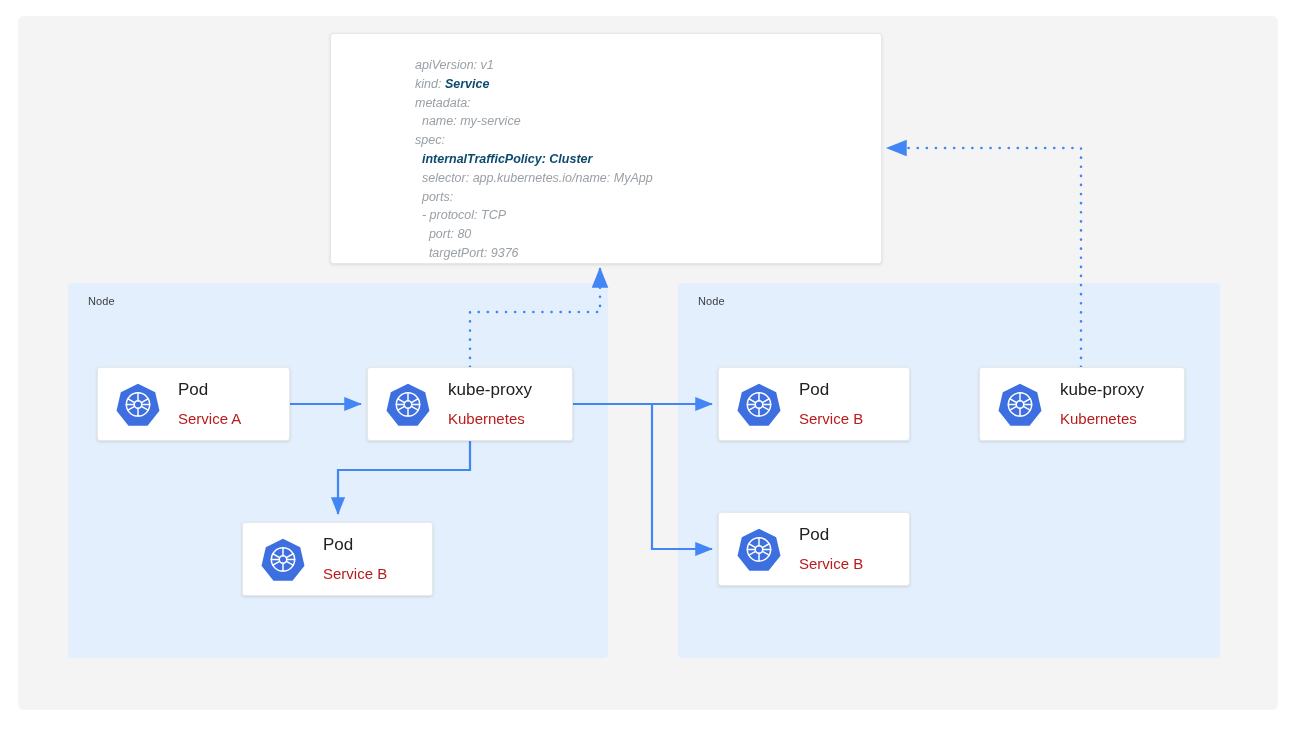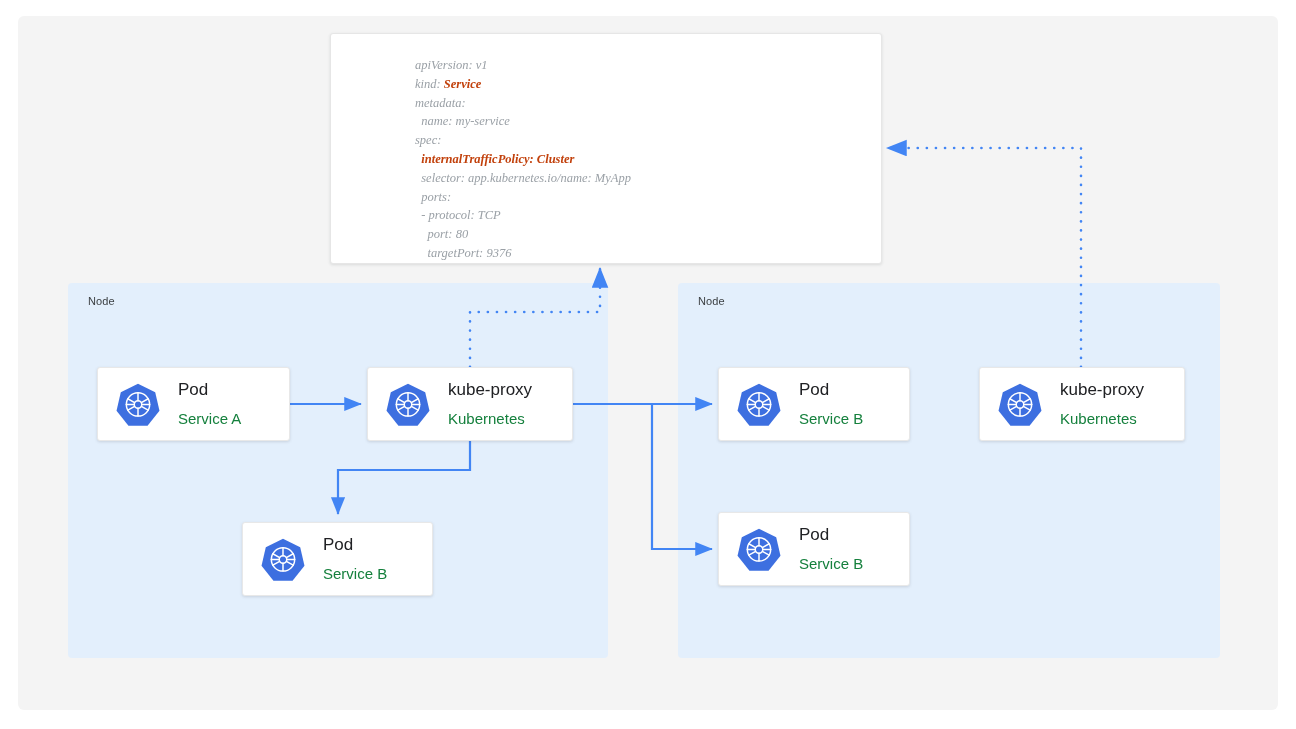--- a/index.html
+++ b/index.html
@@ -55,30 +55,30 @@
     background: #ffffff;
     border: 1px solid #e6e6e6;
     border-radius: 3px;
     box-shadow: 0 1px 3px rgba(60,64,67,0.14);
     overflow: hidden;
   }
   #yaml-code {
     position: absolute;
     left: 84px;
     top: 22px;
-    font-family: Liberation Serif, serif;
+    font-family: Liberation Sans, sans-serif;
     font-style: italic;
     font-size: 12.5px;
     line-height: 18.8px;
     color: #9aa0a6;
     white-space: pre;
   }
   #yaml-code .b {
     font-weight: bold;
-    color: #c2410c;
+    color: #0c4a6e;
   }
 
   
   .entity-card {
     position: absolute;
     background: #ffffff;
     border: 1px solid #e8e8e8;
     border-radius: 3px;
     box-shadow: 0 1px 3px rgba(60,64,67,0.16);
     display: flex;
@@ -98,21 +98,21 @@
     justify-content: center;
     line-height: 1.18;
   }
   .entity-title {
     font-size: 17px;
     color: #202124;
     white-space: nowrap;
   }
   .entity-sub {
     font-size: 15px;
-    color: #15803d;
+    color: #b91c1c;
     white-space: nowrap;
     margin-top: 10px;
   }
 
   #card-pod-a         { left: 97px;  top: 367px; width: 193px; height: 74px; }
   #card-kube-proxy-l  { left: 367px; top: 367px; width: 206px; height: 74px; }
   #card-pod-b-local   { left: 242px; top: 522px; width: 191px; height: 74px; }
   #card-pod-b-r1      { left: 718px; top: 367px; width: 192px; height: 74px; }
   #card-pod-b-r2      { left: 718px; top: 512px; width: 192px; height: 74px; }
   #card-kube-proxy-r  { left: 979px; top: 367px; width: 206px; height: 74px; }

